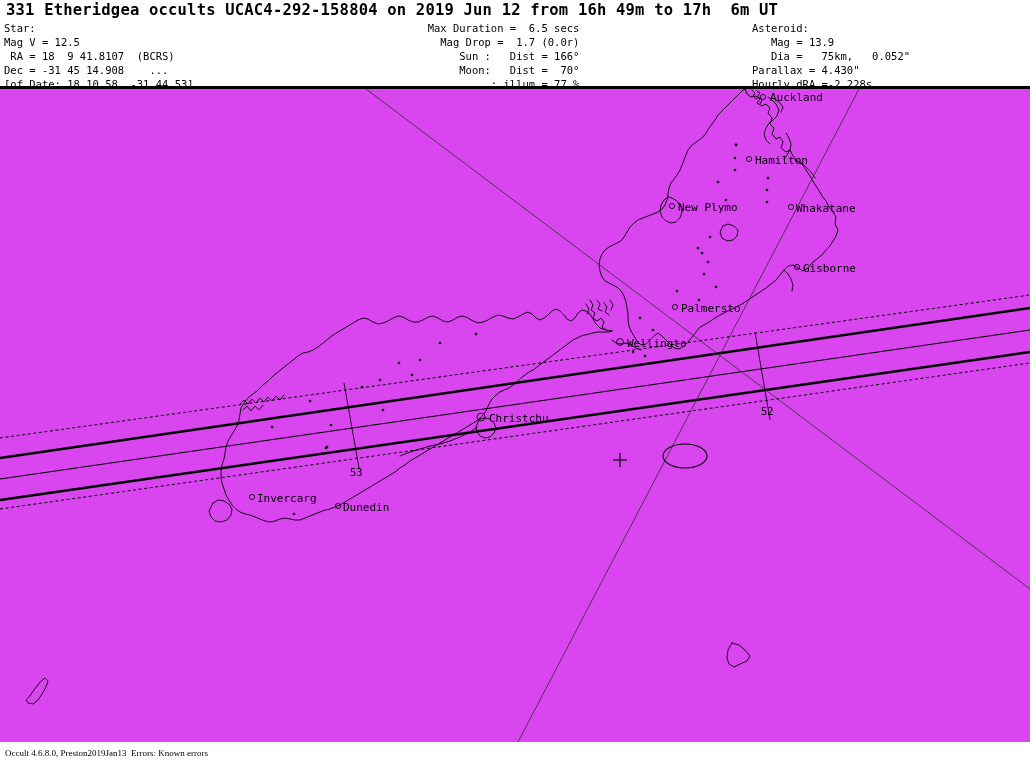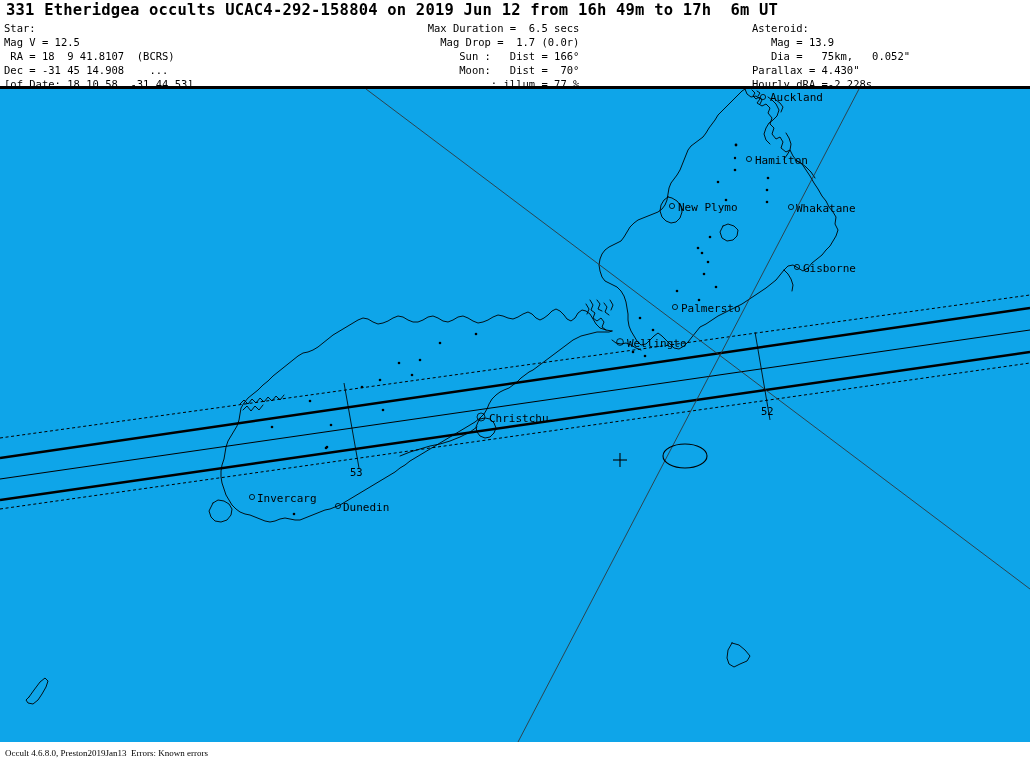--- a/index.html
+++ b/index.html
@@ -61,21 +61,21 @@
     box-sizing: content-box;
   }
 
   
   #map-wrap {
     position: absolute;
     left: 0; top: 89px;
     width: 1030px;
     height: 653px;
     overflow: hidden;
-    background: #0ea5e9;
+    background: #d946ef;
   }
   #map-svg { display: block; }
 
   
   #footer {
     position: absolute;
     left: 5px;
     top: 748px;
     font-family: Liberation Serif, serif;
     font-size: 9px;

